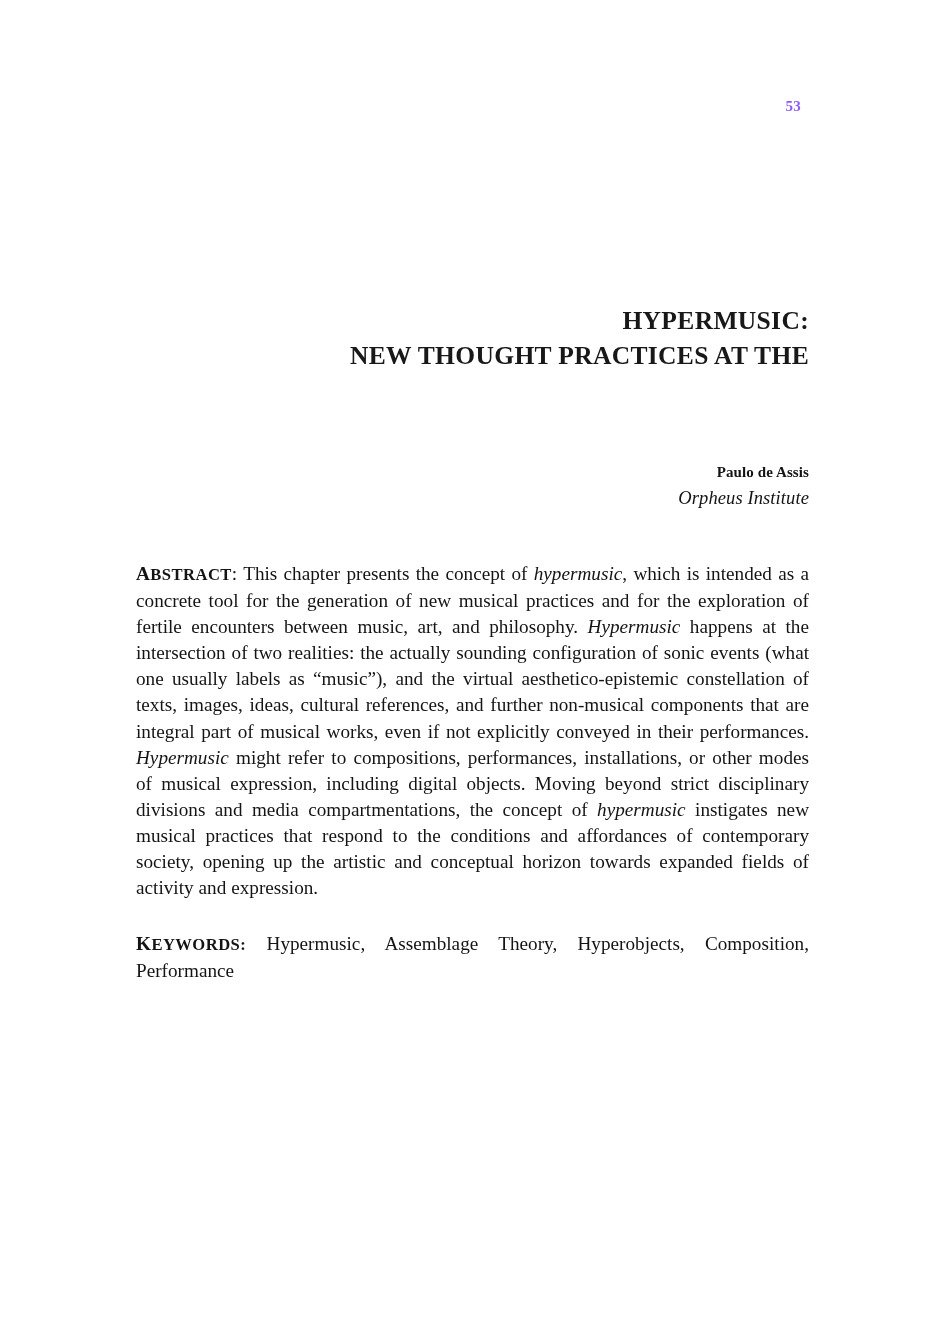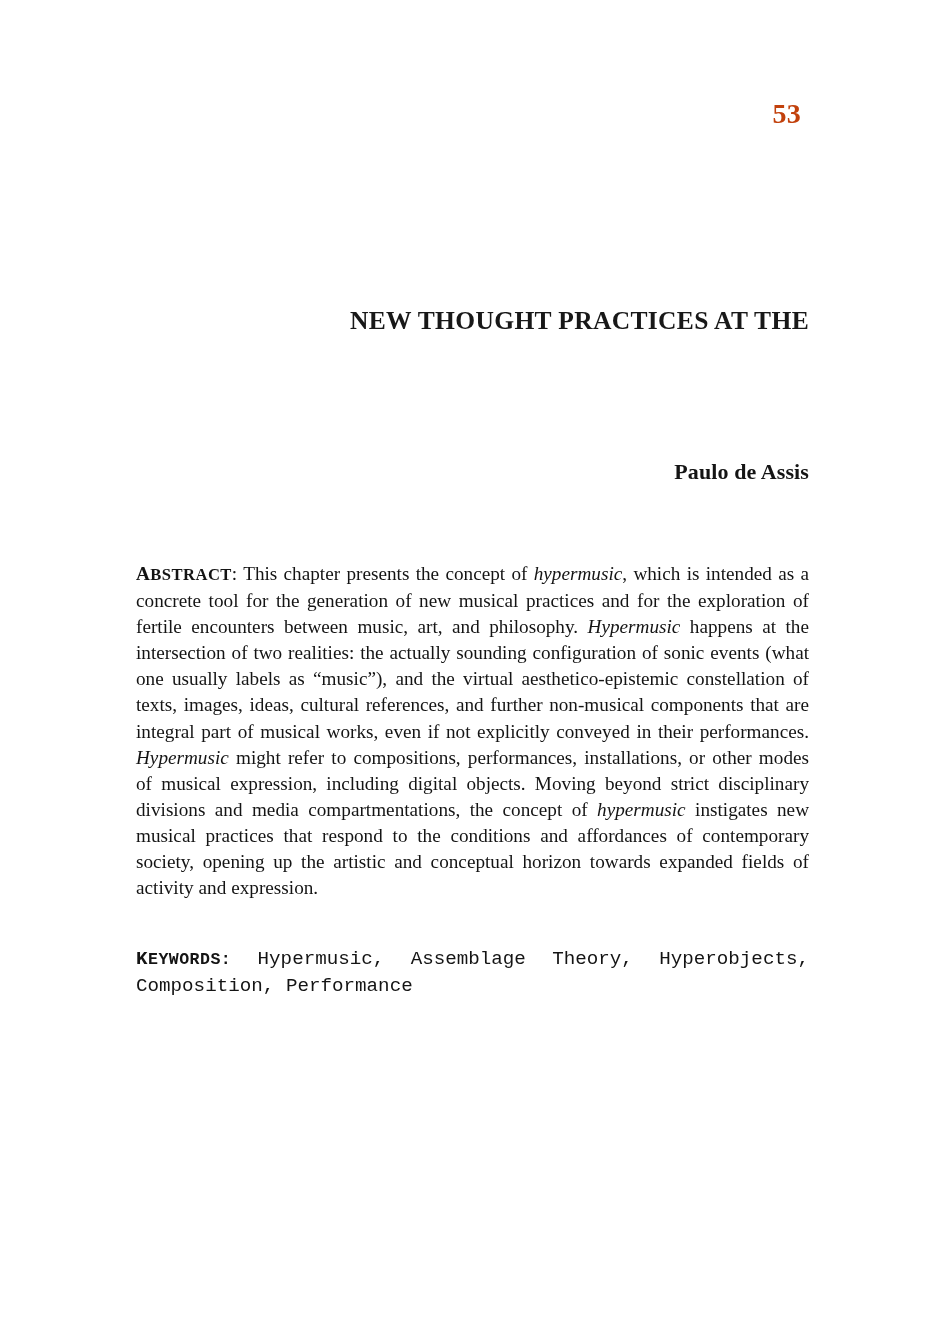--- a/index.html
+++ b/index.html
@@ -25,24 +25,24 @@
     height: 1338px;
     background: #ffffff;
   }
 
   .folio {
     position: absolute;
     top: 98px;
     left: 136px;
     width: 665px;
     text-align: right;
-    font-size: 28px;
+    font-size: 15px;
     font-weight: bold;
     letter-spacing: 0.3px;
-    color: #c2410c;
+    color: #8b5cf6;
   }
 
   .title-block {
     position: absolute;
     top: 303px;
     left: 136px;
     width: 673px;
     text-align: right;
   }
   .title-line {
@@ -57,21 +57,21 @@
 
   .author-block {
     position: absolute;
     top: 459px;
     left: 136px;
     width: 673px;
     text-align: right;
   }
   .author-name {
     display: block;
-    font-size: 22px;
+    font-size: 15px;
     font-weight: bold;
     line-height: 26px;
     letter-spacing: 0.1px;
   }
   .author-affil {
     display: block;
     font-size: 18.5px;
     font-style: italic;
     line-height: 26px;
     letter-spacing: 0.1px;
@@ -88,22 +88,21 @@
     margin: 0;
     font-size: 19.2px;
     line-height: 26.1px;
     text-align: justify;
     text-justify: inter-word;
     hyphens: manual;
     letter-spacing: 0.01px;
     word-spacing: 0.1px;
   }
   p.body-para.keywords {
-    margin-top: 45px;
-    font-family: Liberation Mono, monospace;
+    margin-top: 30px;
   }
 
   .label {
     font-weight: bold;
     font-size: 16.6px;
     letter-spacing: 0.45px;
   }
   .label .cap {
     font-size: 19.2px;
   }
@@ -112,25 +111,27 @@
   }
 </style>
 </head>
 <body>
 
 <div class="page">
 
   <div class="folio">53</div>
 
   <div class="title-block">
+    <span class="title-line">HYPERMUSIC:</span>
     <span class="title-line">NEW THOUGHT PRACTICES AT THE</span>
   </div>
 
   <div class="author-block">
     <span class="author-name">Paulo de Assis</span>
+    <span class="author-affil">Orpheus Institute</span>
   </div>
 
   <div class="abstract-block">
 
     <p class="body-para"><span class="label"><span class="cap">A</span><span>BSTRACT</span></span><span>:</span><span> This chapter presents the concept of </span><em class="it">hypermusic</em><span>, which is intended as a concrete tool for the generation of new musical practices and for the exploration of fertile encounters between music, art, and philosophy. </span><em class="it">Hypermusic</em><span> happens at the intersection of two realities: the actually sounding configuration of sonic events (what one usually labels as “music”), and the virtual aesthetico-epistemic constellation of texts, images, ideas, cultural references, and further non-musical components that are integral part of musical works, even if not explicitly conveyed in their performances. </span><em class="it">Hypermusic</em><span> might refer to compositions, performances, installations, or other modes of musical expression, including digital objects. Moving beyond strict disciplinary divisions and media compartmentations, the concept of </span><em class="it">hypermusic</em><span> instigates new musical practices that respond to the conditions and affordances of contemporary society, opening up the artistic and conceptual horizon towards expanded fields of activity and expression.</span></p>
 
     <p class="body-para keywords"><span class="label"><span class="cap">K</span><span>EYWORDS</span><span>:</span></span><span> Hypermusic, Assemblage Theory, Hyperobjects, Composition, Performance</span></p>
 
   </div>
 

